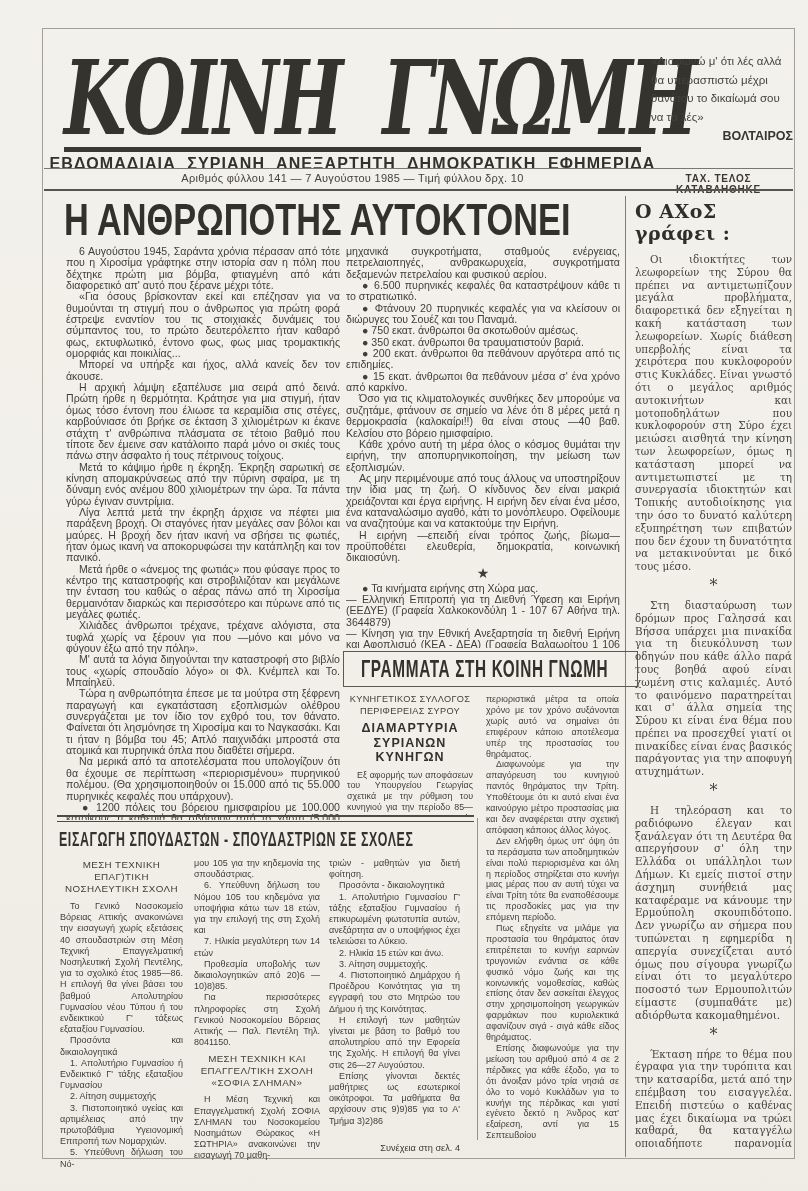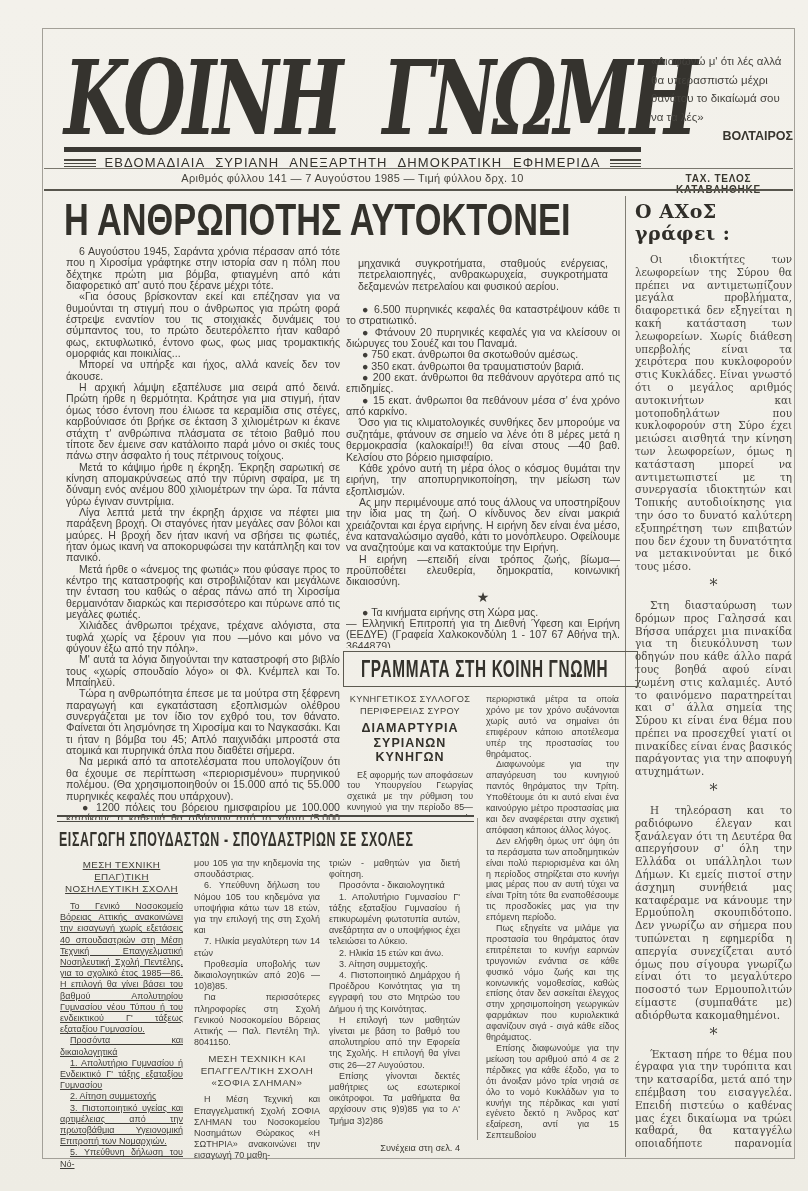--- a/index.html
+++ b/index.html
@@ -17,38 +17,38 @@
     font-family:"DejaVu Serif","Liberation Serif",serif;
     font-weight:bold;font-style:italic;font-size:92px;line-height:96px;
     letter-spacing:-4px;word-spacing:26px;color:#35332e;
     transform:scale(0.78,1.12);transform-origin:left top;
   }
   .quote-block{position:absolute;left:643px;top:52px;width:150px;color:#45433e;}
   .quote-text{font-size:11.5px;line-height:18.5px;margin-left:8px;}
   .quote-attr{font-weight:bold;font-size:12.5px;margin-top:3px;text-align:right;color:#38362f;}
   .title-rule{position:absolute;left:64px;top:147px;width:577px;height:5px;background:#3a3833;}
   .subtitle-row{position:absolute;left:64px;top:155px;width:577px;display:flex;align-items:center;justify-content:center;gap:9px;}
-  .subtitle{font-weight:normal;font-size:13px;letter-spacing:1.1px;word-spacing:6px;color:#33312c;white-space:nowrap;}
+  .subtitle{font-weight:bold;font-size:16px;letter-spacing:1.1px;word-spacing:6px;color:#33312c;white-space:nowrap;}
   .deco{width:44px;height:8px;background:repeating-linear-gradient(to bottom,#4a4840 0 1.6px,transparent 1.6px 3.6px);}
   .hrule{position:absolute;left:44px;width:749px;background:#7a776e;}
   .hrule-a{top:168px;height:1px;}
   .hrule-b{top:189px;height:2px;background:#57554d;}
   .issue-row{position:absolute;left:64px;top:172px;width:577px;text-align:center;font-size:11px;letter-spacing:.3px;color:#45433c;}
   .postage{position:absolute;left:645px;top:173px;width:147px;text-align:center;font-weight:bold;font-size:10px;letter-spacing:.8px;color:#3a382f;}
 
   
   .headline{position:absolute;left:64px;top:198px;height:46px;}
   .headline-inner{display:inline-block;white-space:nowrap;font-weight:bold;font-size:44px;line-height:44px;color:#33312b;transform:scaleX(0.78);transform-origin:left;}
 
   
   .col p,.list-host p{margin:0;text-indent:13px;text-align:justify;}
   .col{position:absolute;overflow:hidden;font-size:10.6px;line-height:11.35px;}
   .main-col1{left:66px;top:246px;width:274px;height:574px;}
   .main-col2{left:346px;top:246px;width:274px;height:402px;}
-  p.lead{text-indent:0 !important;margin:12px;text-align:justify;}
+  p.lead{text-indent:0 !important;margin:0;text-align:justify;}
   .bullet{text-indent:16px !important;}
   .dash{text-indent:0 !important;}
   .sep{text-align:center !important;text-indent:0 !important;font-size:14px;line-height:15px;margin:2px 0 !important;}
 
   .vrule{position:absolute;background:#807d74;}
   .vrule-main{left:625px;top:196px;width:1px;height:961px;}
   .vrule-letters{left:477px;top:818px;width:1px;height:322px;background:#96938a;}
 
   
   .axos{position:absolute;left:635px;top:200px;width:157px;height:950px;overflow:hidden;}
@@ -69,21 +69,21 @@
   .continuation{font-size:9.2px;text-align:right;margin-top:16px;color:#3c3a33;}
 
   
   .hrule-double{position:absolute;left:57px;top:815px;width:417px;height:4px;border-top:2.5px solid #4c4a43;border-bottom:1px solid #4c4a43;}
 
   
   .schools-title{position:absolute;left:59px;top:826px;width:414px;height:28px;}
   .schools-title-inner{display:inline-block;white-space:nowrap;font-weight:bold;font-size:21px;line-height:26px;letter-spacing:1px;color:#34322c;transform:scaleX(0.59);transform-origin:left;}
   .schools-col{position:absolute;top:858px;height:314px;overflow:hidden;font-size:9px;line-height:11.2px;}
   .schools-col p{margin:0;text-indent:10px;text-align:justify;}
-  .sc1{left:60px;width:123px;text-decoration:underline;}
+  .sc1{left:60px;width:123px;}
   .sc2{left:194px;width:126px;}
   .sc3{left:329px;width:131px;}
   .s-head{font-size:9.8px;line-height:12px;text-align:center;letter-spacing:.4px;margin:1px 0 6px;color:#44423b;}
   .s-head.mid{margin:5px 0 5px;}
 </style>
 </head>
 <body>
 
 <div class="page">
   <div class="frame"></div>

